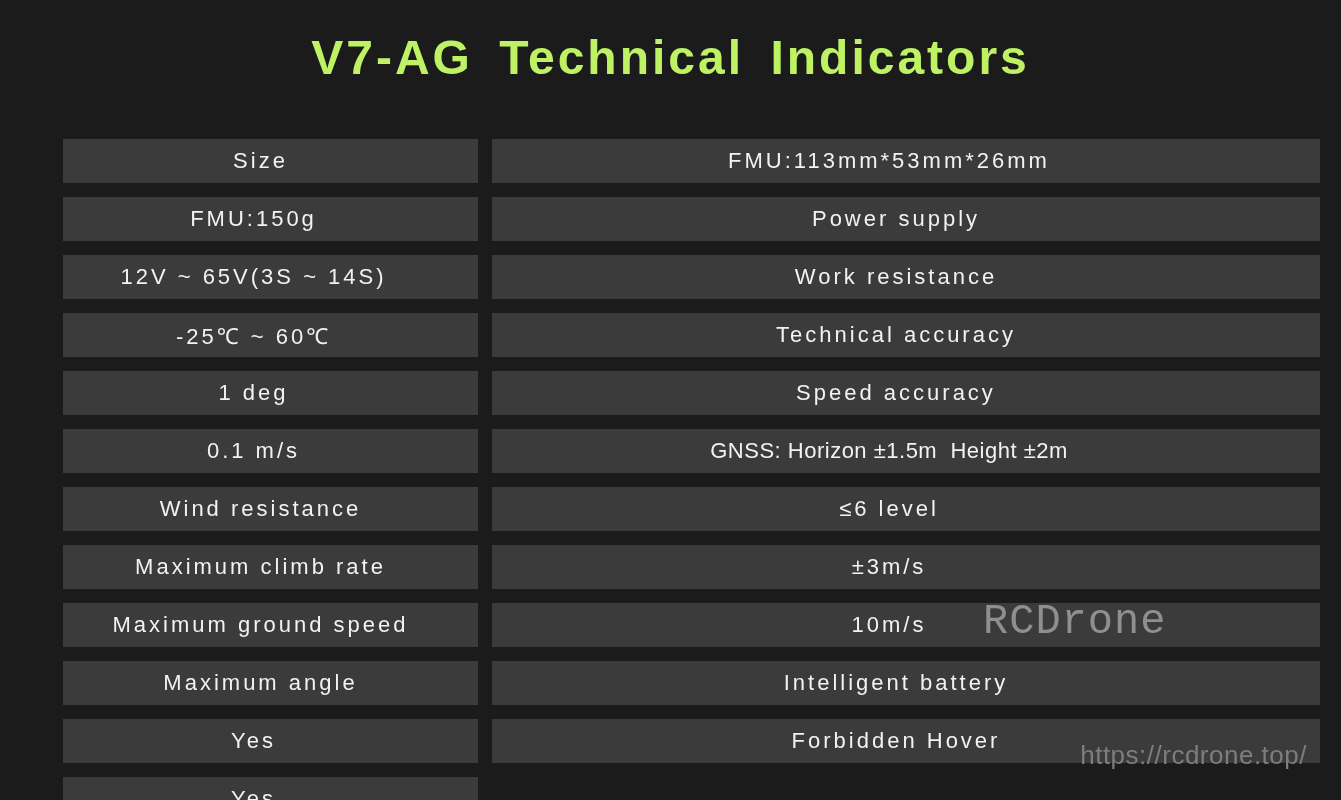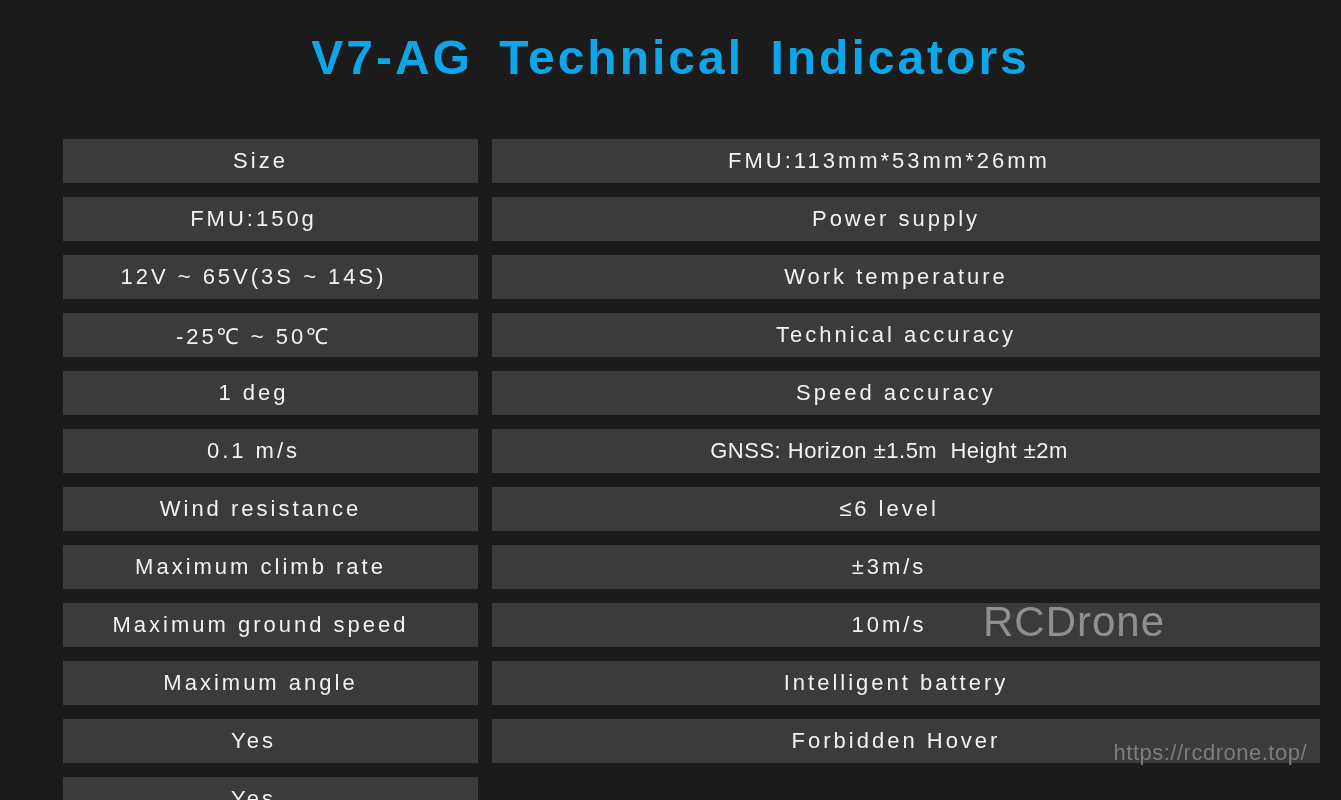--- a/index.html
+++ b/index.html
@@ -17,21 +17,21 @@
     width: 1341px;
     height: 800px;
     background: #1b1b1b;
   }
   .page-title {
     position: absolute;
     top: 30px;
     left: 0;
     width: 1341px;
     text-align: center;
-    color: #0ea5e9;
+    color: #bef264;
     font-size: 48px;
     font-weight: 700;
     letter-spacing: 3px;
     word-spacing: 10px;
   }
   .spec-table {
     position: absolute;
     left: 63px;
     top: 139px;
     width: 999px;
@@ -56,26 +56,27 @@
   .cell.value { padding-right: 34px; }
   .cell.value.tight { letter-spacing: 0.5px; font-size: 22px; }
   .watermark-brand {
     position: absolute;
     left: 983px;
     top: 598px;
     font-size: 42px;
     color: #8f8f8f;
     letter-spacing: 1px;
     z-index: 5;
+    font-family: Liberation Mono, monospace;
   }
   .watermark-url {
     position: absolute;
     right: 34px;
     top: 740px;
-    font-size: 22px;
+    font-size: 26px;
     color: #7d7d7d;
     letter-spacing: 0.5px;
     z-index: 5;
   }
 </style>
 </head>
 <body>
 
 <div class="stage">
 
@@ -83,22 +84,22 @@
 
   <div class="spec-table">
     <div class="cell label">Size</div>
     <div class="cell value">FMU:113mm*53mm*26mm</div>
 
     <div class="cell value">FMU:150g</div>
 
     <div class="cell label">Power supply</div>
     <div class="cell value">12V ~ 65V(3S ~ 14S)</div>
 
-    <div class="cell label">Work temperature</div>
-    <div class="cell value">-25℃ ~ 50℃</div>
+    <div class="cell label">Work resistance</div>
+    <div class="cell value">-25℃ ~ 60℃</div>
 
     <div class="cell label">Technical accuracy</div>
     <div class="cell value">1 deg</div>
 
     <div class="cell label">Speed accuracy</div>
     <div class="cell value">0.1 m/s</div>
 
     <div class="cell value tight">GNSS: Horizon ±1.5m  Height ±2m</div>
 
     <div class="cell label">Wind resistance</div>

